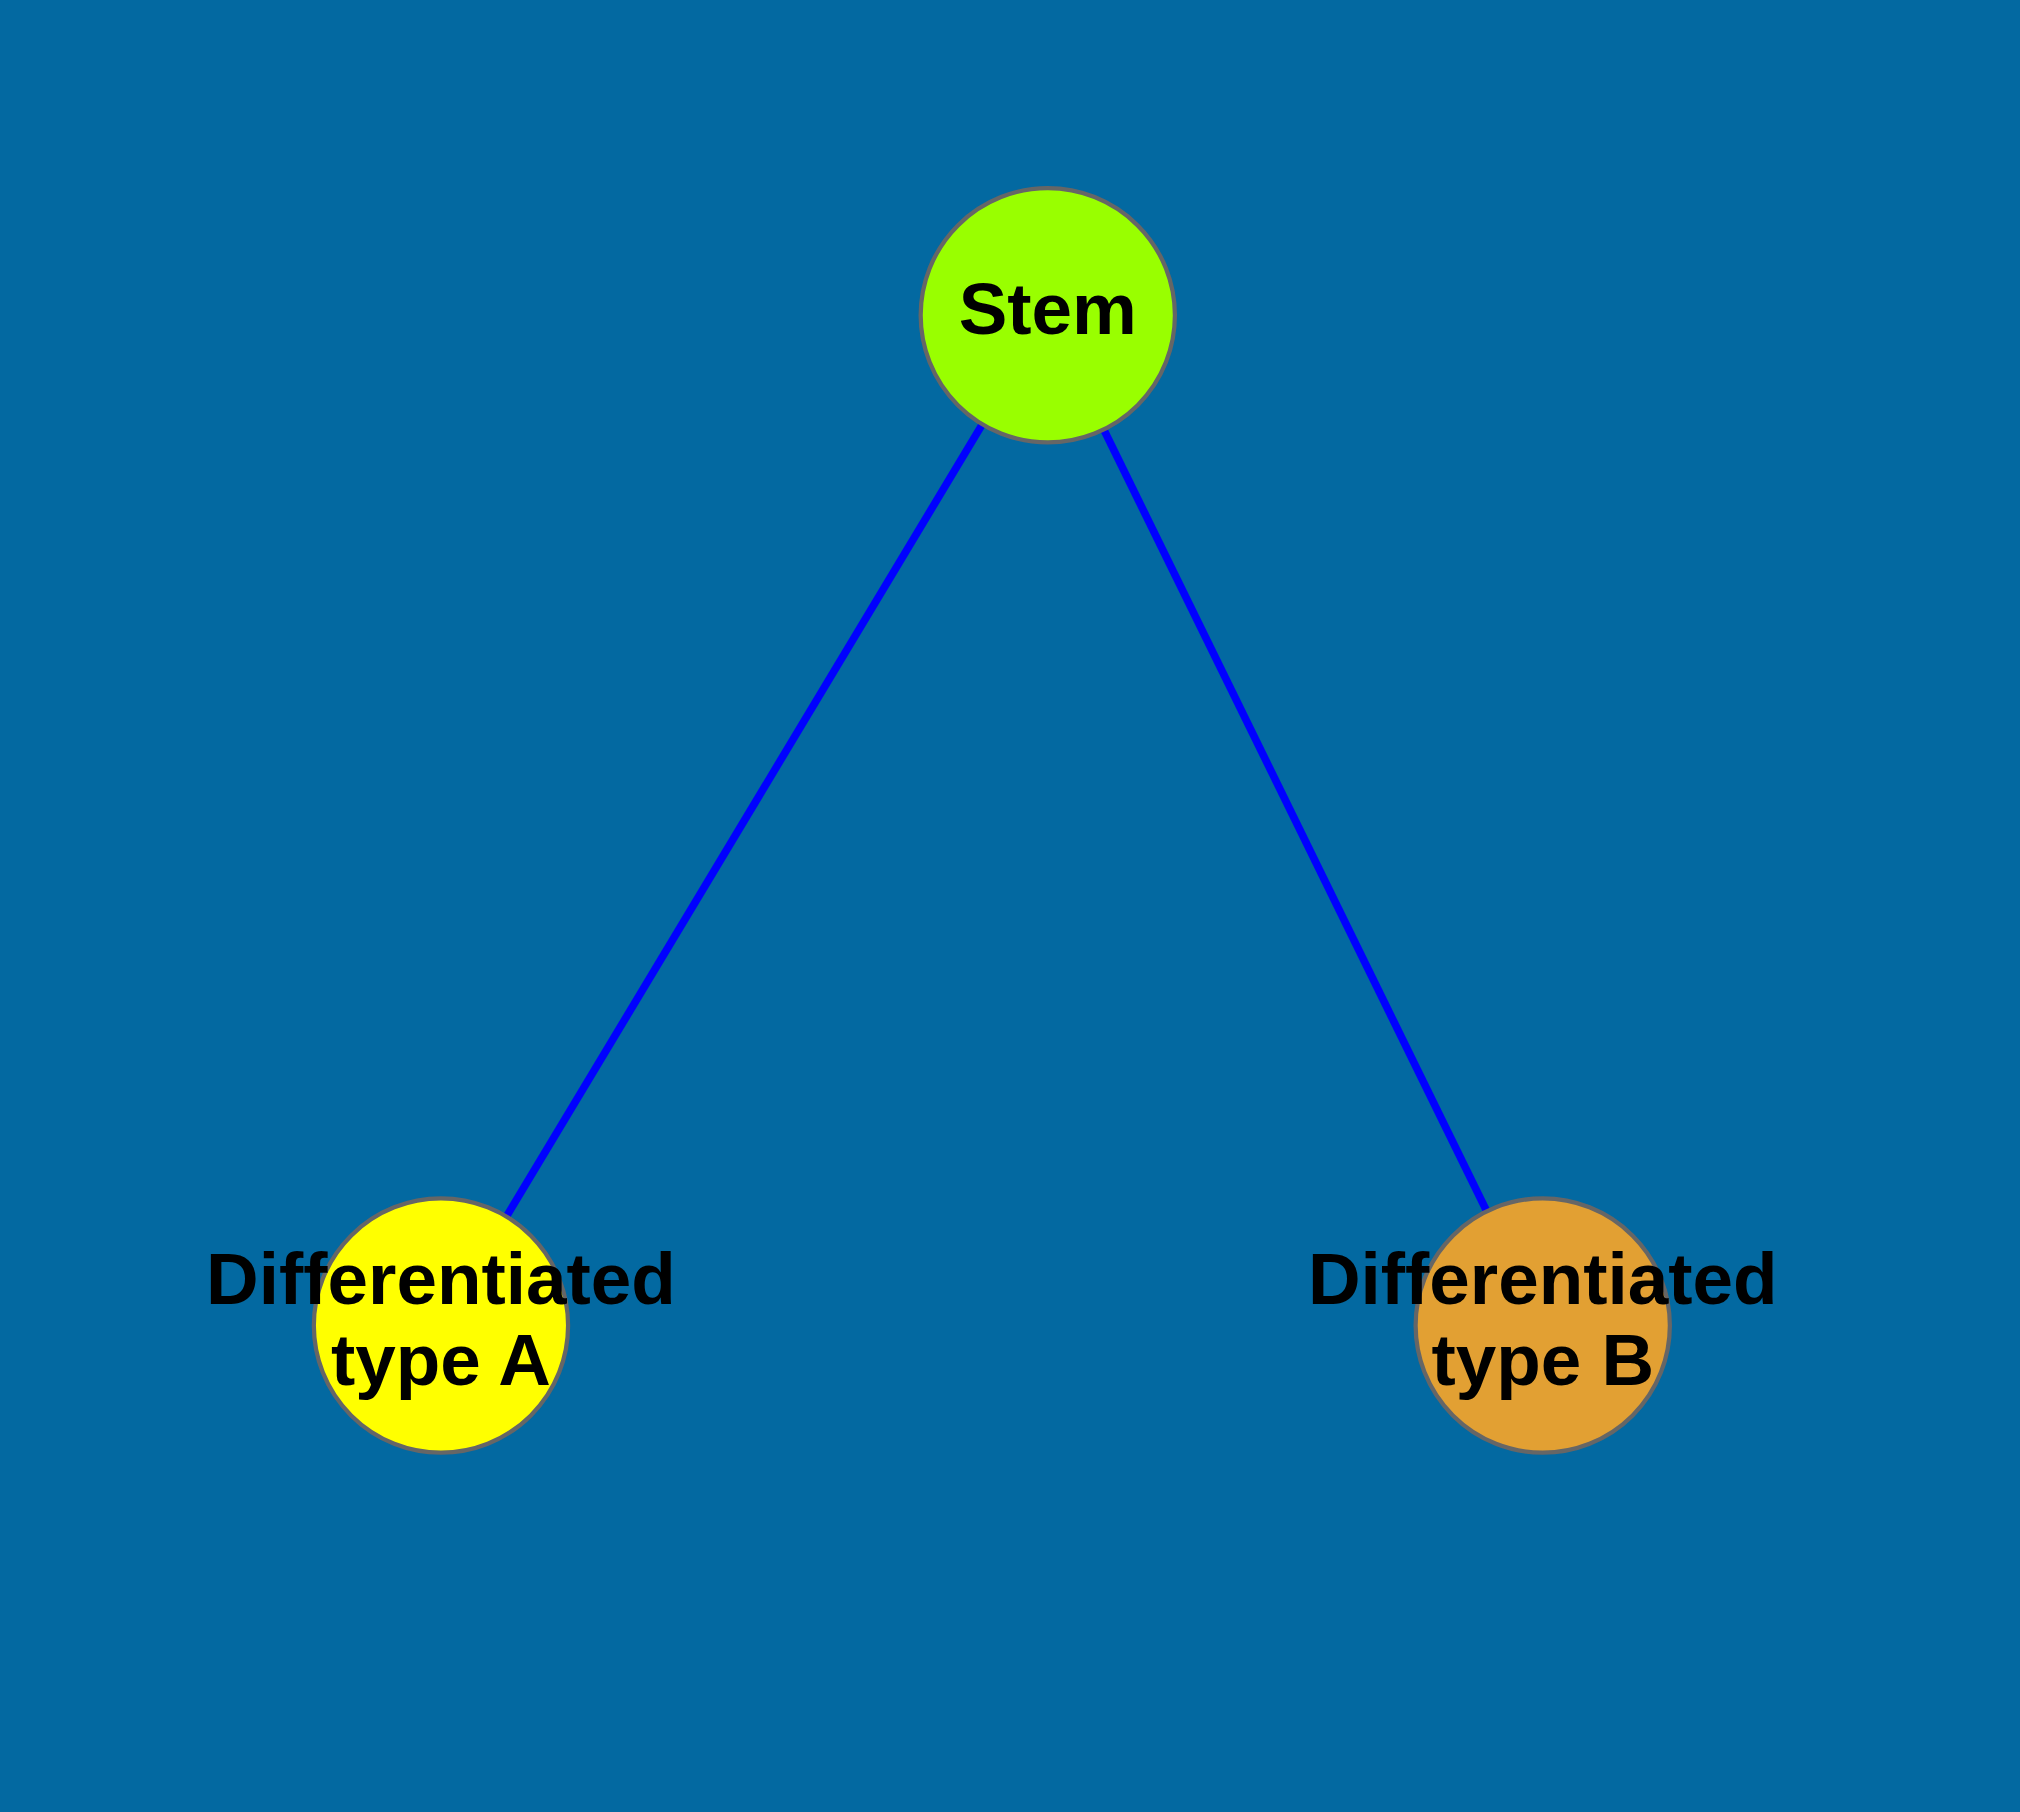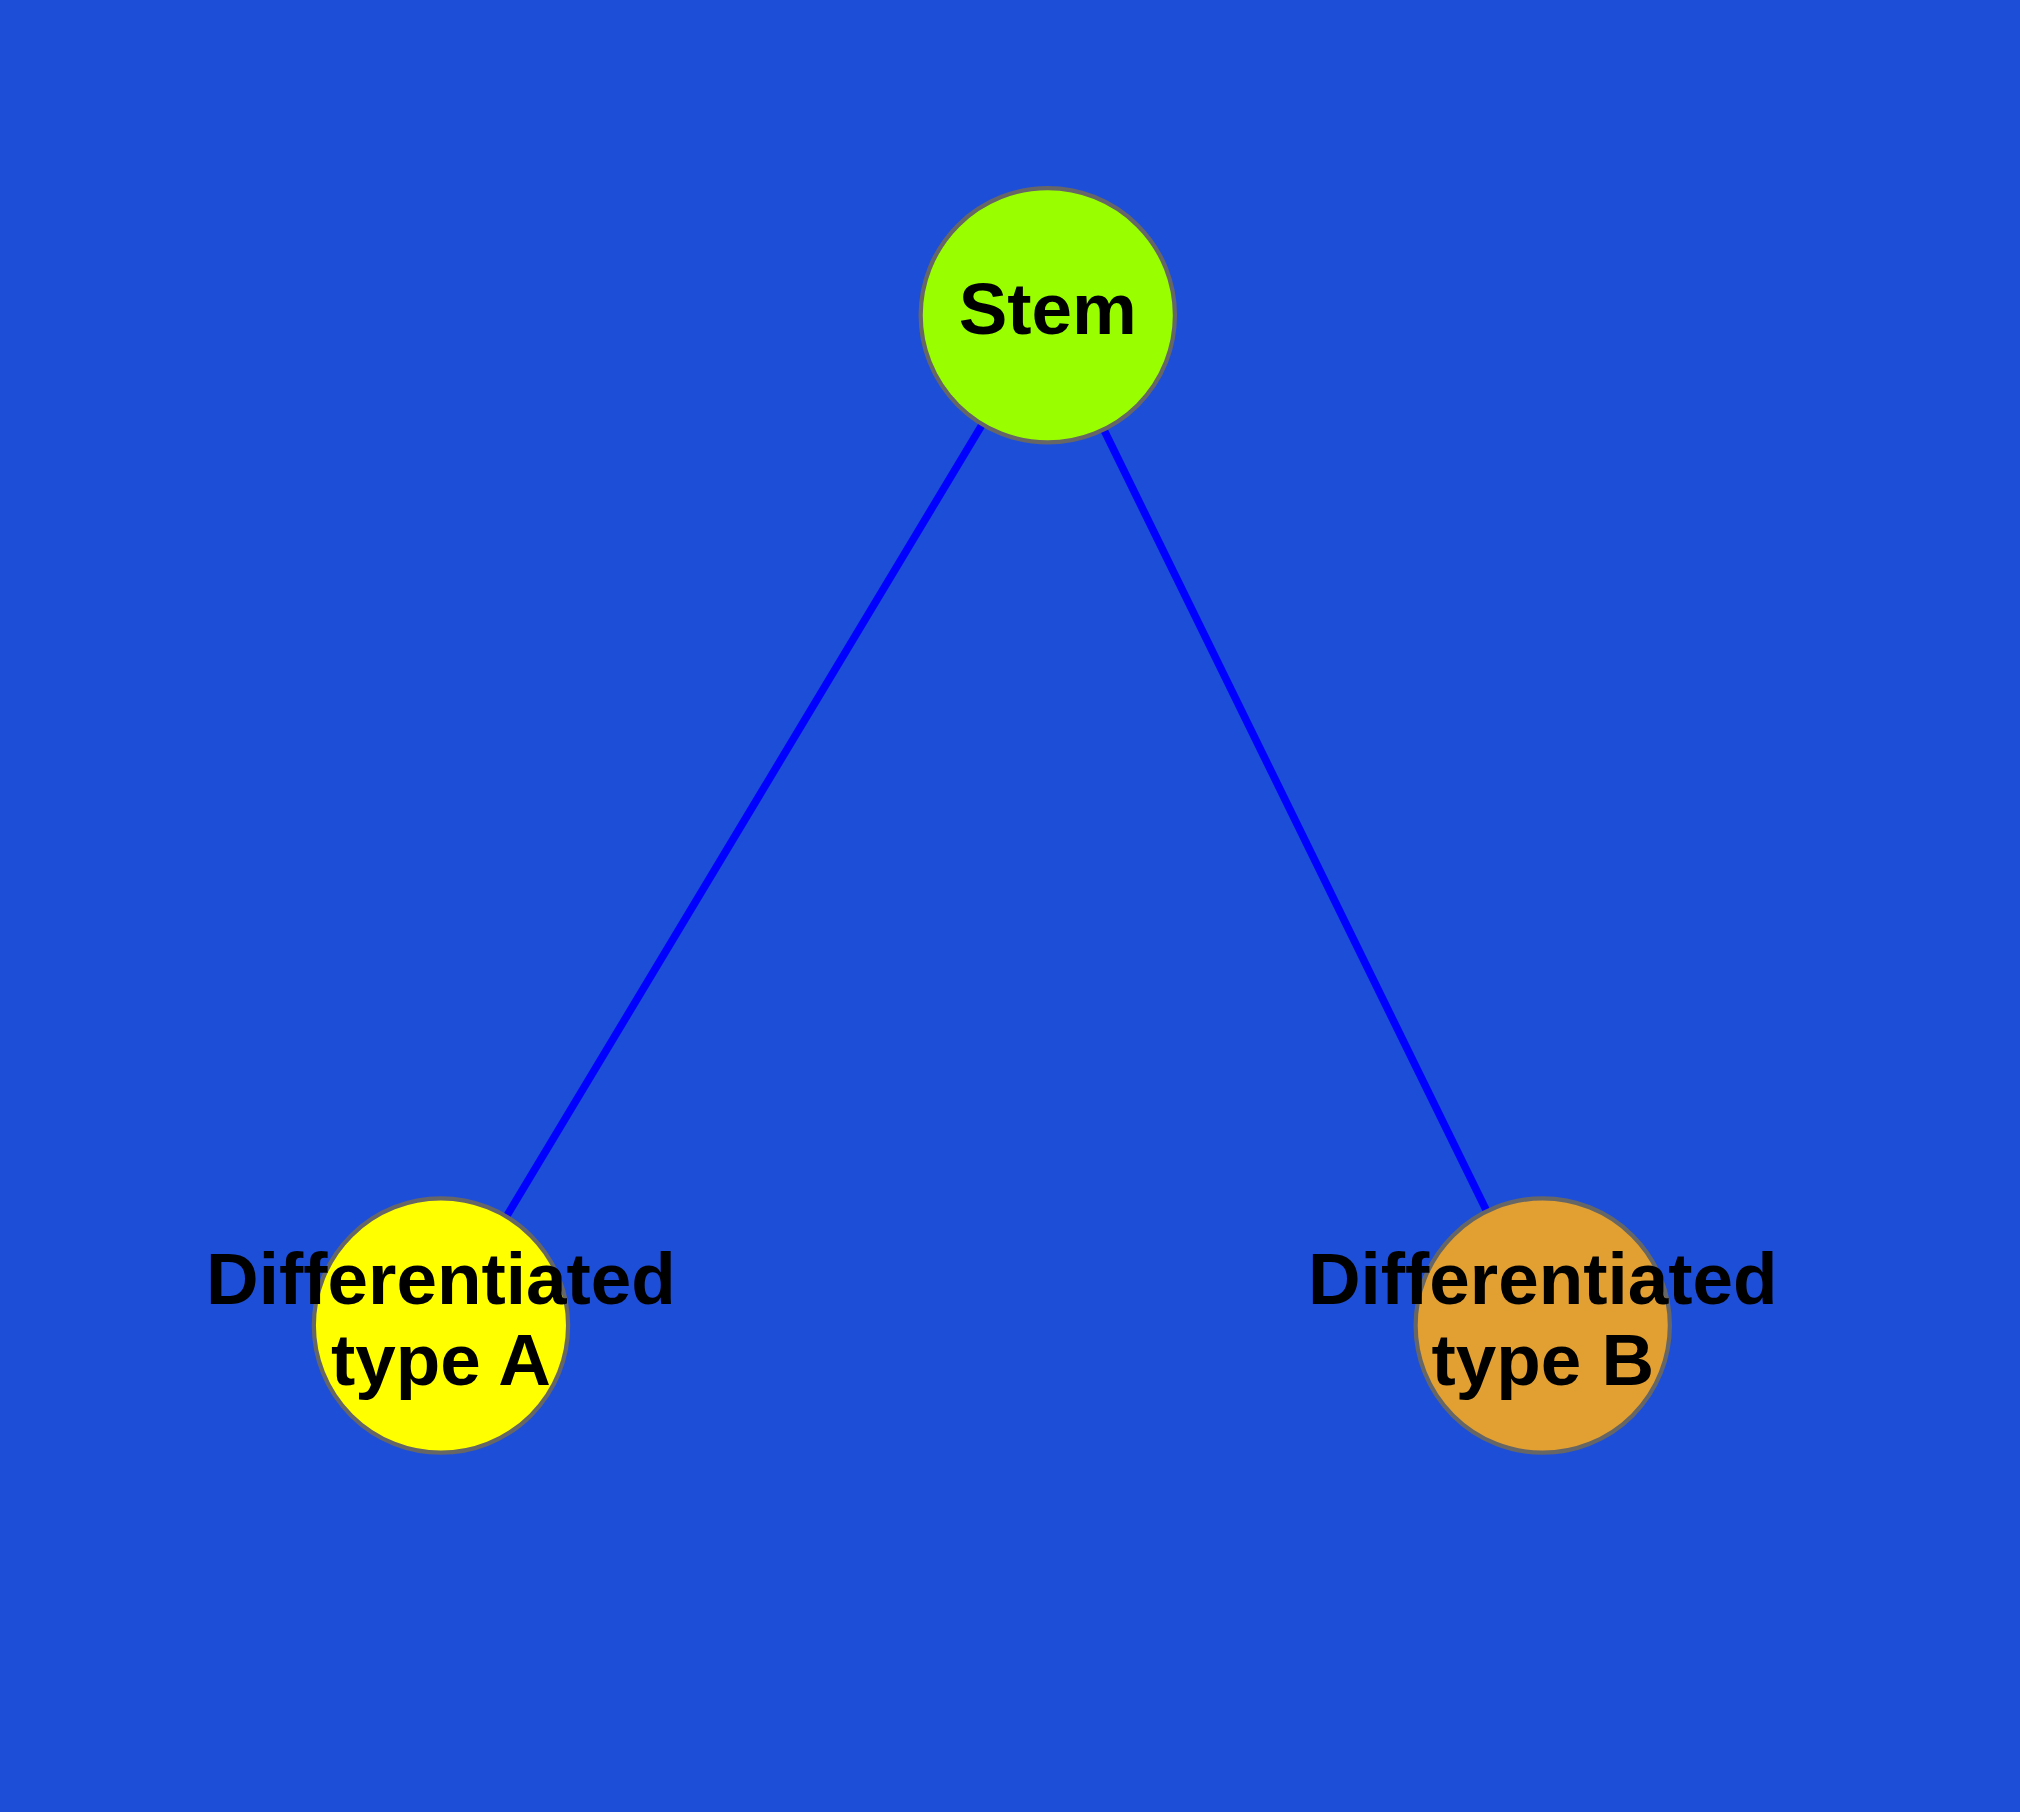--- a/index.html
+++ b/index.html
@@ -33,21 +33,21 @@
   .node-circle {
     stroke: #666666;
   }
   .graph-edge {
     stroke-linecap: butt;
   }
 </style>
 </head>
 <body>
 
-<div id="canvas" style="background: #1d4ed8; width: 2021px; height: 1812px;">
+<div id="canvas" style="background: #0369a1; width: 2021px; height: 1812px;">
   <svg id="graph-svg" viewBox="0 0 2384 2138" style="width: 2021px; height: 1812px;">
     <g id="edge-layer">
         <line x1="1236" y1="372" x2="520" y2="1564" stroke="#0000ff" stroke-width="9" class="graph-edge"></line>
         <line x1="1236" y1="372" x2="1820" y2="1564" stroke="#0000ff" stroke-width="9" class="graph-edge"></line>
       </g>
     <g id="node-layer">
         <g>
           <circle cx="1236" cy="372" r="150" fill="#99ff00" stroke="#666666" stroke-width="5" class="node-circle"></circle>
           <text class="node-label" x="1236" font-size="86" y="372"><tspan x="1236" dy="0">Stem</tspan></text>
         </g>

